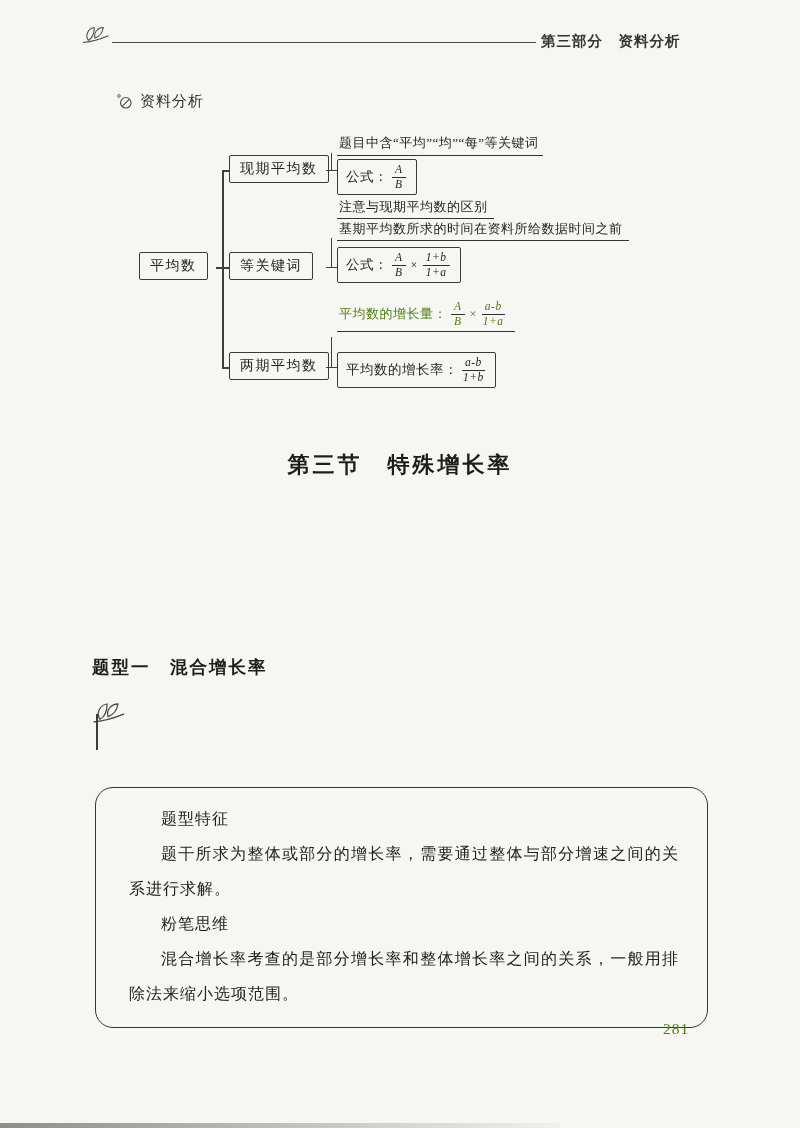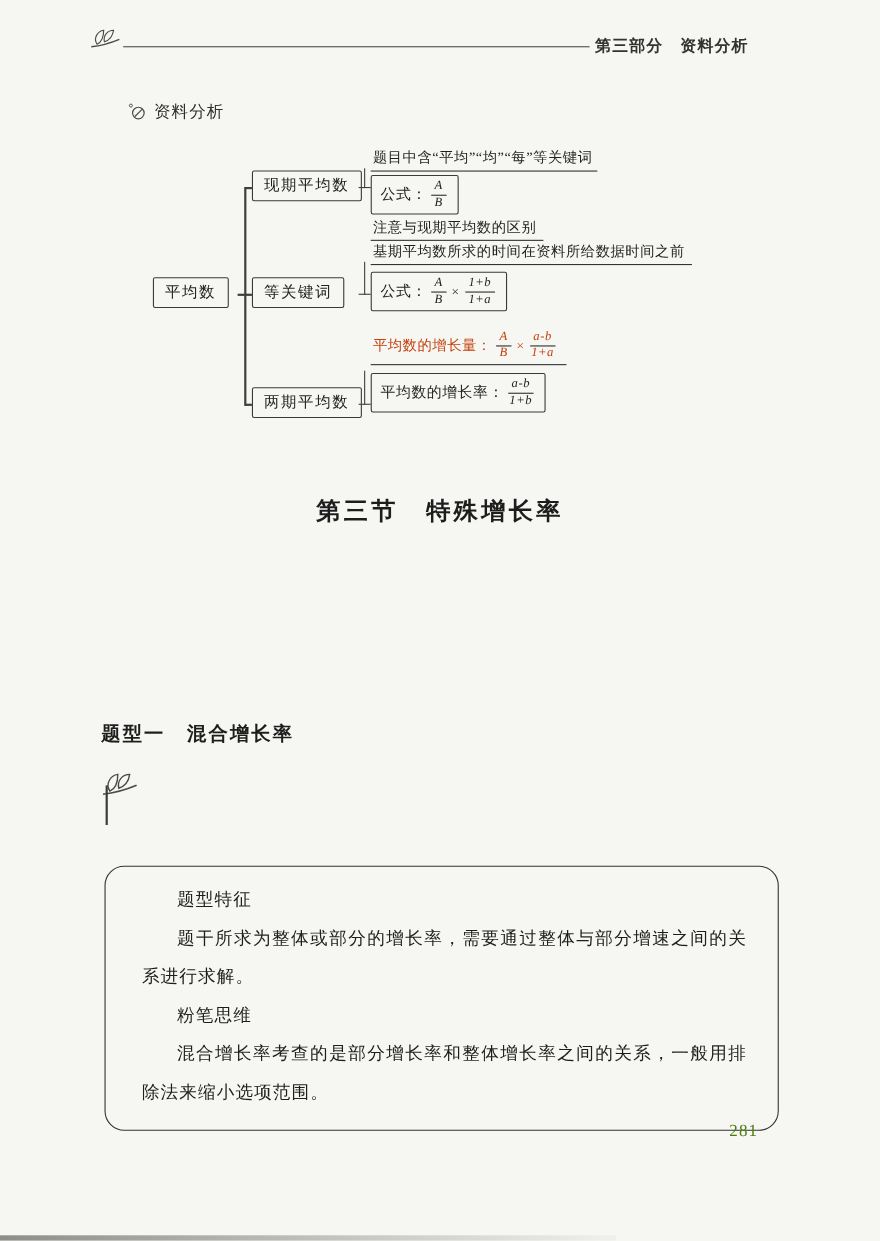--- a/index.html
+++ b/index.html
@@ -30,21 +30,21 @@
     border-bottom:1.3px solid #333; padding:0 4px 3px 2px; white-space:nowrap;
   }
   .tree-note2 { position:absolute; font-size:13px; color:#1f1f1f; letter-spacing:0.5px; white-space:nowrap; }
   .tree-note2 .nline { display:inline-block; border-bottom:1.3px solid #333; padding:0 6px 2px 2px; margin-bottom:1px; }
   .formula-box {
     position:absolute; border:1.4px solid #3a3a3a; border-radius:2px;
     padding:3px 8px; font-size:13.5px; color:#1f1f1f; letter-spacing:0.5px;
     display:inline-flex; align-items:center; gap:2px; white-space:nowrap;
   }
   .uexpr {
-    position:absolute; font-size:13px; color:#c2410c; letter-spacing:0.5px;
+    position:absolute; font-size:13px; color:#4d7c0f; letter-spacing:0.5px;
     border-bottom:1.3px solid #333; padding:0 8px 3px 2px;
     display:inline-flex; align-items:center; gap:2px; white-space:nowrap;
   }
   .frac { display:inline-flex; flex-direction:column; align-items:center;
           font-size:11.5px; line-height:1.15; margin:0 2px; font-style:italic; }
   .frac .num { border-bottom:1px solid #2e2e2e; padding:0 3px 0.5px 3px; }
   .frac .den { padding-top:0.5px; }
   .times { font-style:normal; font-size:12px; margin:0 1px; }
   
   .sec-title { position:absolute; left:0; top:450px; width:100%; text-align:center;
@@ -143,21 +143,21 @@
     <span class="frac">
       <span class="num">A</span>
       <span class="den">B</span>
     </span>
     <span class="times">×</span>
     <span class="frac">
       <span class="num">a-b</span>
       <span class="den">1+a</span>
     </span>
   </div>
-  <div class="formula-box" style="left:337px;top:339px;">
+  <div class="formula-box" style="left:337px;top:352px;">
     <span>平均数的增长率：</span>
     <span class="frac">
       <span class="num">a-b</span>
       <span class="den">1+b</span>
     </span>
   </div>
 
   <h2 class="sec-title">第三节　特殊增长率</h2>
 
   <h3 class="topic-title">题型一　混合增长率</h3>

